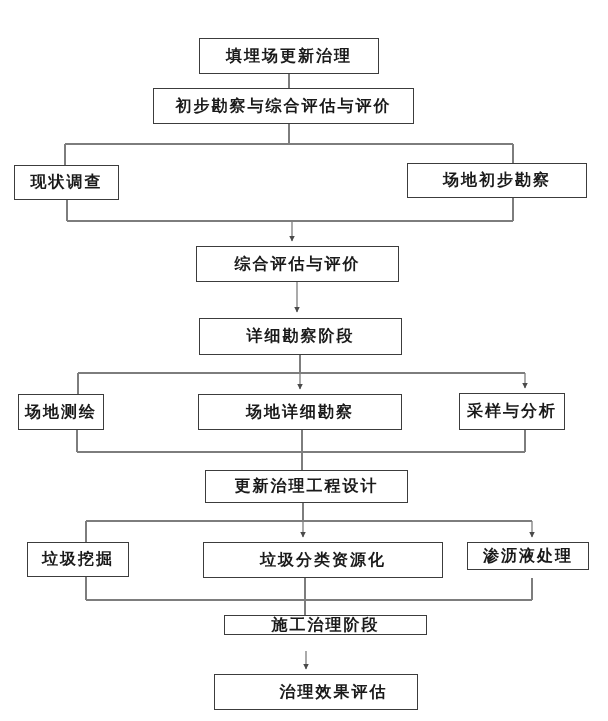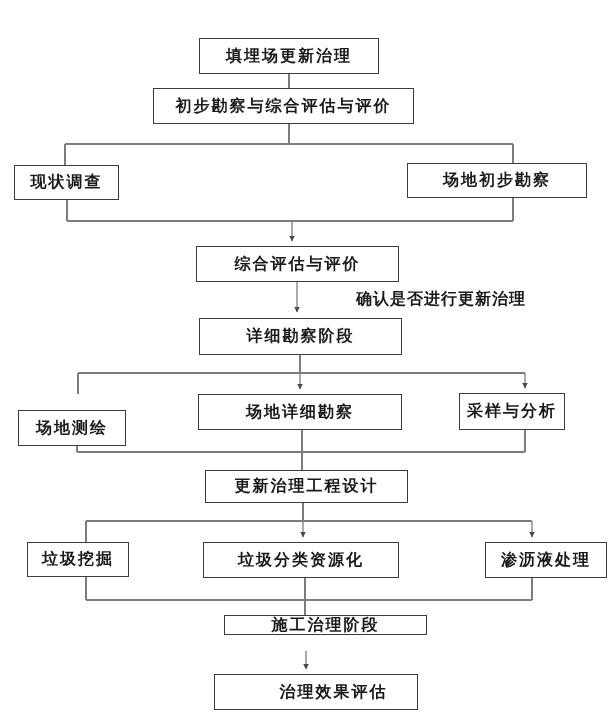--- a/index.html
+++ b/index.html
@@ -90,25 +90,24 @@
 
     <line class="conn" x1="306" y1="651" x2="306" y2="669" marker-end="url(#arrowhead)"></line>
   </svg>
 
   <div class="node" style="left:199px;top:38px;width:180px;height:36px;">填埋场更新治理</div>
   <div class="node" style="left:153px;top:88px;width:261px;height:36px;">初步勘察与综合评估与评价</div>
   <div class="node" style="left:14px;top:165px;width:105px;height:35px;">现状调查</div>
   <div class="node" style="left:407px;top:163px;width:180px;height:35px;">场地初步勘察</div>
   <div class="node" style="left:196px;top:246px;width:203px;height:36px;">综合评估与评价</div>
   <div class="node" style="left:199px;top:318px;width:203px;height:37px;">详细勘察阶段</div>
-  <div class="node" style="left:18px;top:410px;width:108px;height:36px;font-family:Liberation Serif, serif;">场地测绘</div>
+  <div class="node" style="left:18px;top:394px;width:86px;height:36px;font-family:Liberation Serif, serif;">场地测绘</div>
   <div class="node" style="left:198px;top:394px;width:204px;height:36px;">场地详细勘察</div>
   <div class="node" style="left:459px;top:393px;width:106px;height:37px;">采样与分析</div>
   <div class="node" style="left:205px;top:470px;width:203px;height:33px;">更新治理工程设计</div>
   <div class="node" style="left:27px;top:542px;width:102px;height:35px;">垃圾挖掘</div>
-  <div class="node" style="left:203px;top:542px;width:196px;height:36px;">垃圾分类资源化</div>
-  <div class="node" style="left:485px;top:542px;width:122px;height:36px;">渗沥液处理</div>
+  <div class="node" style="left:203px;top:542px;width:240px;height:36px;">垃圾分类资源化</div>
+  <div class="node" style="left:467px;top:542px;width:122px;height:28px;">渗沥液处理</div>
   <div class="node" style="left:224px;top:615px;width:203px;height:20px;">施工治理阶段</div>
   <div class="node" style="left:214px;top:674px;width:204px;height:36px;padding-left:35px;">治理效果评估</div>
 
-  <div class="note" style="left:356px;top:289px;">确认是否进行更新治理</div>
 
 </div>
 
 </body></html>

